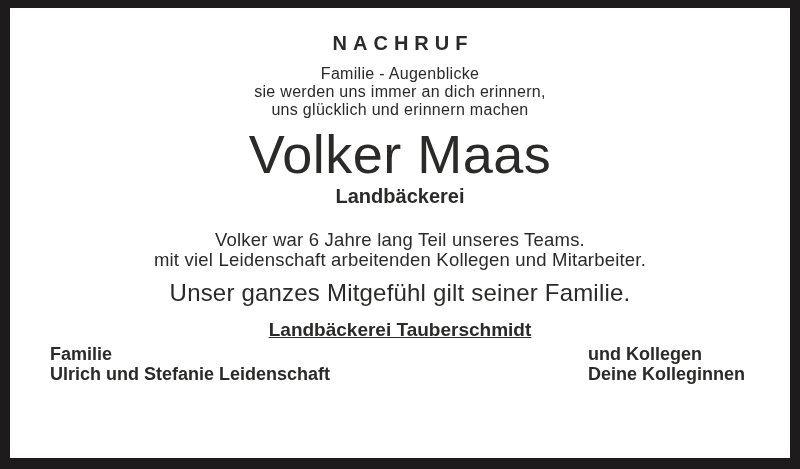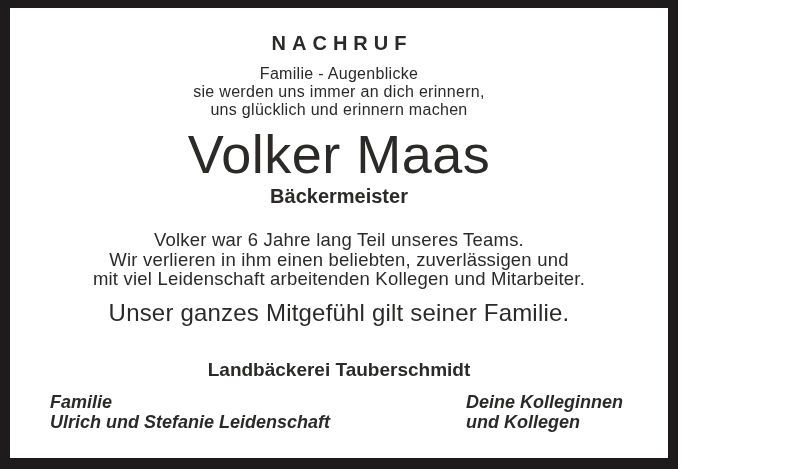--- a/index.html
+++ b/index.html
@@ -3,21 +3,21 @@
 <meta charset="utf-8">
 <title>Nachruf</title>
 <style>
   html, body {
     margin: 0;
     padding: 0;
     background: #ffffff;
   }
   .obituary-card {
     position: relative;
-    width: 678px;
+    width: 800px;
     height: 469px;
     box-sizing: border-box;
     background: #ffffff;
     border-style: solid;
     border-color: #1d1b1c;
     border-width: 8px 10px 11px 10px;
     font-family: "Liberation Sans", "DejaVu Sans", sans-serif;
     color: #2b2a29;
     overflow: hidden;
   }
@@ -59,70 +59,69 @@
     letter-spacing: 0.2px;
   }
   .condolence {
     margin-top: 14px;
     font-size: 24px;
     font-weight: 300;
     line-height: 20px;
     letter-spacing: 0.2px;
   }
   .company {
-    margin-top: 36px;
+    margin-top: 16px;
     font-size: 19px;
     font-weight: 700;
     line-height: 22px;
+    text-decoration: underline;
   }
   .mourners-row {
-    margin-top: 11px;
+    margin-top: 3px;
     display: flex;
     justify-content: space-between;
     align-items: flex-start;
     padding: 0 45px 0 40px;
     font-size: 18px;
     font-weight: 700;
     line-height: 20px;
-    font-style: italic;
   }
   .mourners-left { text-align: left; }
   .mourners-right { text-align: left; }
 </style>
 </head>
 <body>
 
 <div class="obituary-card">
 
   <div class="nachruf center">NACHRUF</div>
 
   <div class="poem center">
     <div>Familie - Augenblicke</div>
     <div>sie werden uns immer an dich erinnern,</div>
     <div>uns glücklich und erinnern machen</div>
   </div>
 
   <div class="deceased-name center">Volker Maas</div>
 
-  <div class="deceased-title center">Bäckermeister</div>
+  <div class="deceased-title center">Landbäckerei</div>
 
   <div class="tribute center">
     <div>Volker war 6 Jahre lang Teil unseres Teams.</div>
-    <div>Wir verlieren in ihm einen beliebten, zuverlässigen und</div>
     <div>mit viel Leidenschaft arbeitenden Kollegen und Mitarbeiter.</div>
   </div>
 
   <div class="condolence center">Unser ganzes Mitgefühl gilt seiner Familie.</div>
 
   <div class="company center">Landbäckerei Tauberschmidt</div>
 
   <div class="mourners-row">
     <div class="mourners-left">
       <div>Familie</div>
       <div>Ulrich und Stefanie Leidenschaft</div>
     </div>
     <div class="mourners-right">
+      <div>und Kollegen</div>
       <div>Deine Kolleginnen</div>
-      <div>und Kollegen</div>
     </div>
   </div>
 
 </div>
 
 </body></html>

